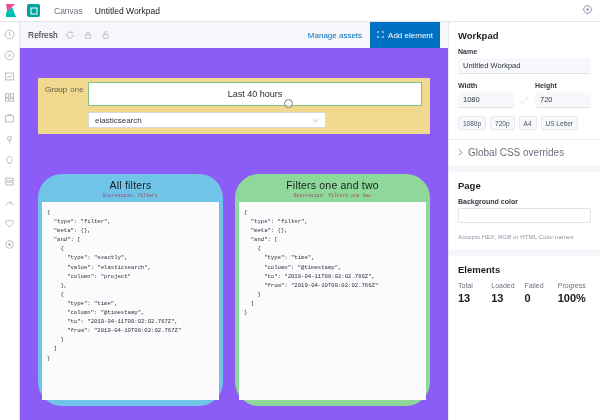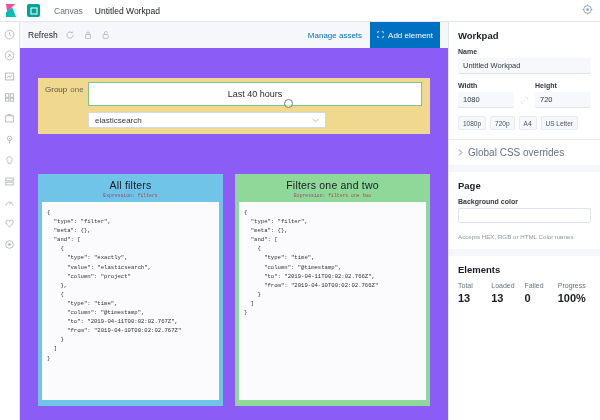--- a/index.html
+++ b/index.html
@@ -81,21 +81,21 @@
   }
   .ds-select {
     position:absolute; left:50px; top:34px; width:238px; height:16px;
     background:#fff; border:1px solid #d3dae6; border-radius:2px;
     display:flex; align-items:center; padding:0 6px;
     font-size:8px; color:#343741;
   }
   .ds-caret { margin-left:auto; opacity:.55; }
 
   
-  .fpanel { position:absolute; top:126px; height:232px; }
+  .fpanel { position:absolute; top:126px; height:232px;border-radius:24px; }
   .fpanel.blue  { left:18px; width:185px; background:#6fc4e8; }
   .fpanel.green { left:215px; width:195px; background:#8ed99a; }
   .fpanel-title {
     text-align:center; font-size:10.5px; color:#1a1c21;
     padding-top:5px; letter-spacing:.2px;
   }
   .fpanel-sub {
     text-align:center; font-size:4.6px; color:#b4443c;
     font-family:"Liberation Mono", monospace;
     padding-top:2px; letter-spacing:.1px;

